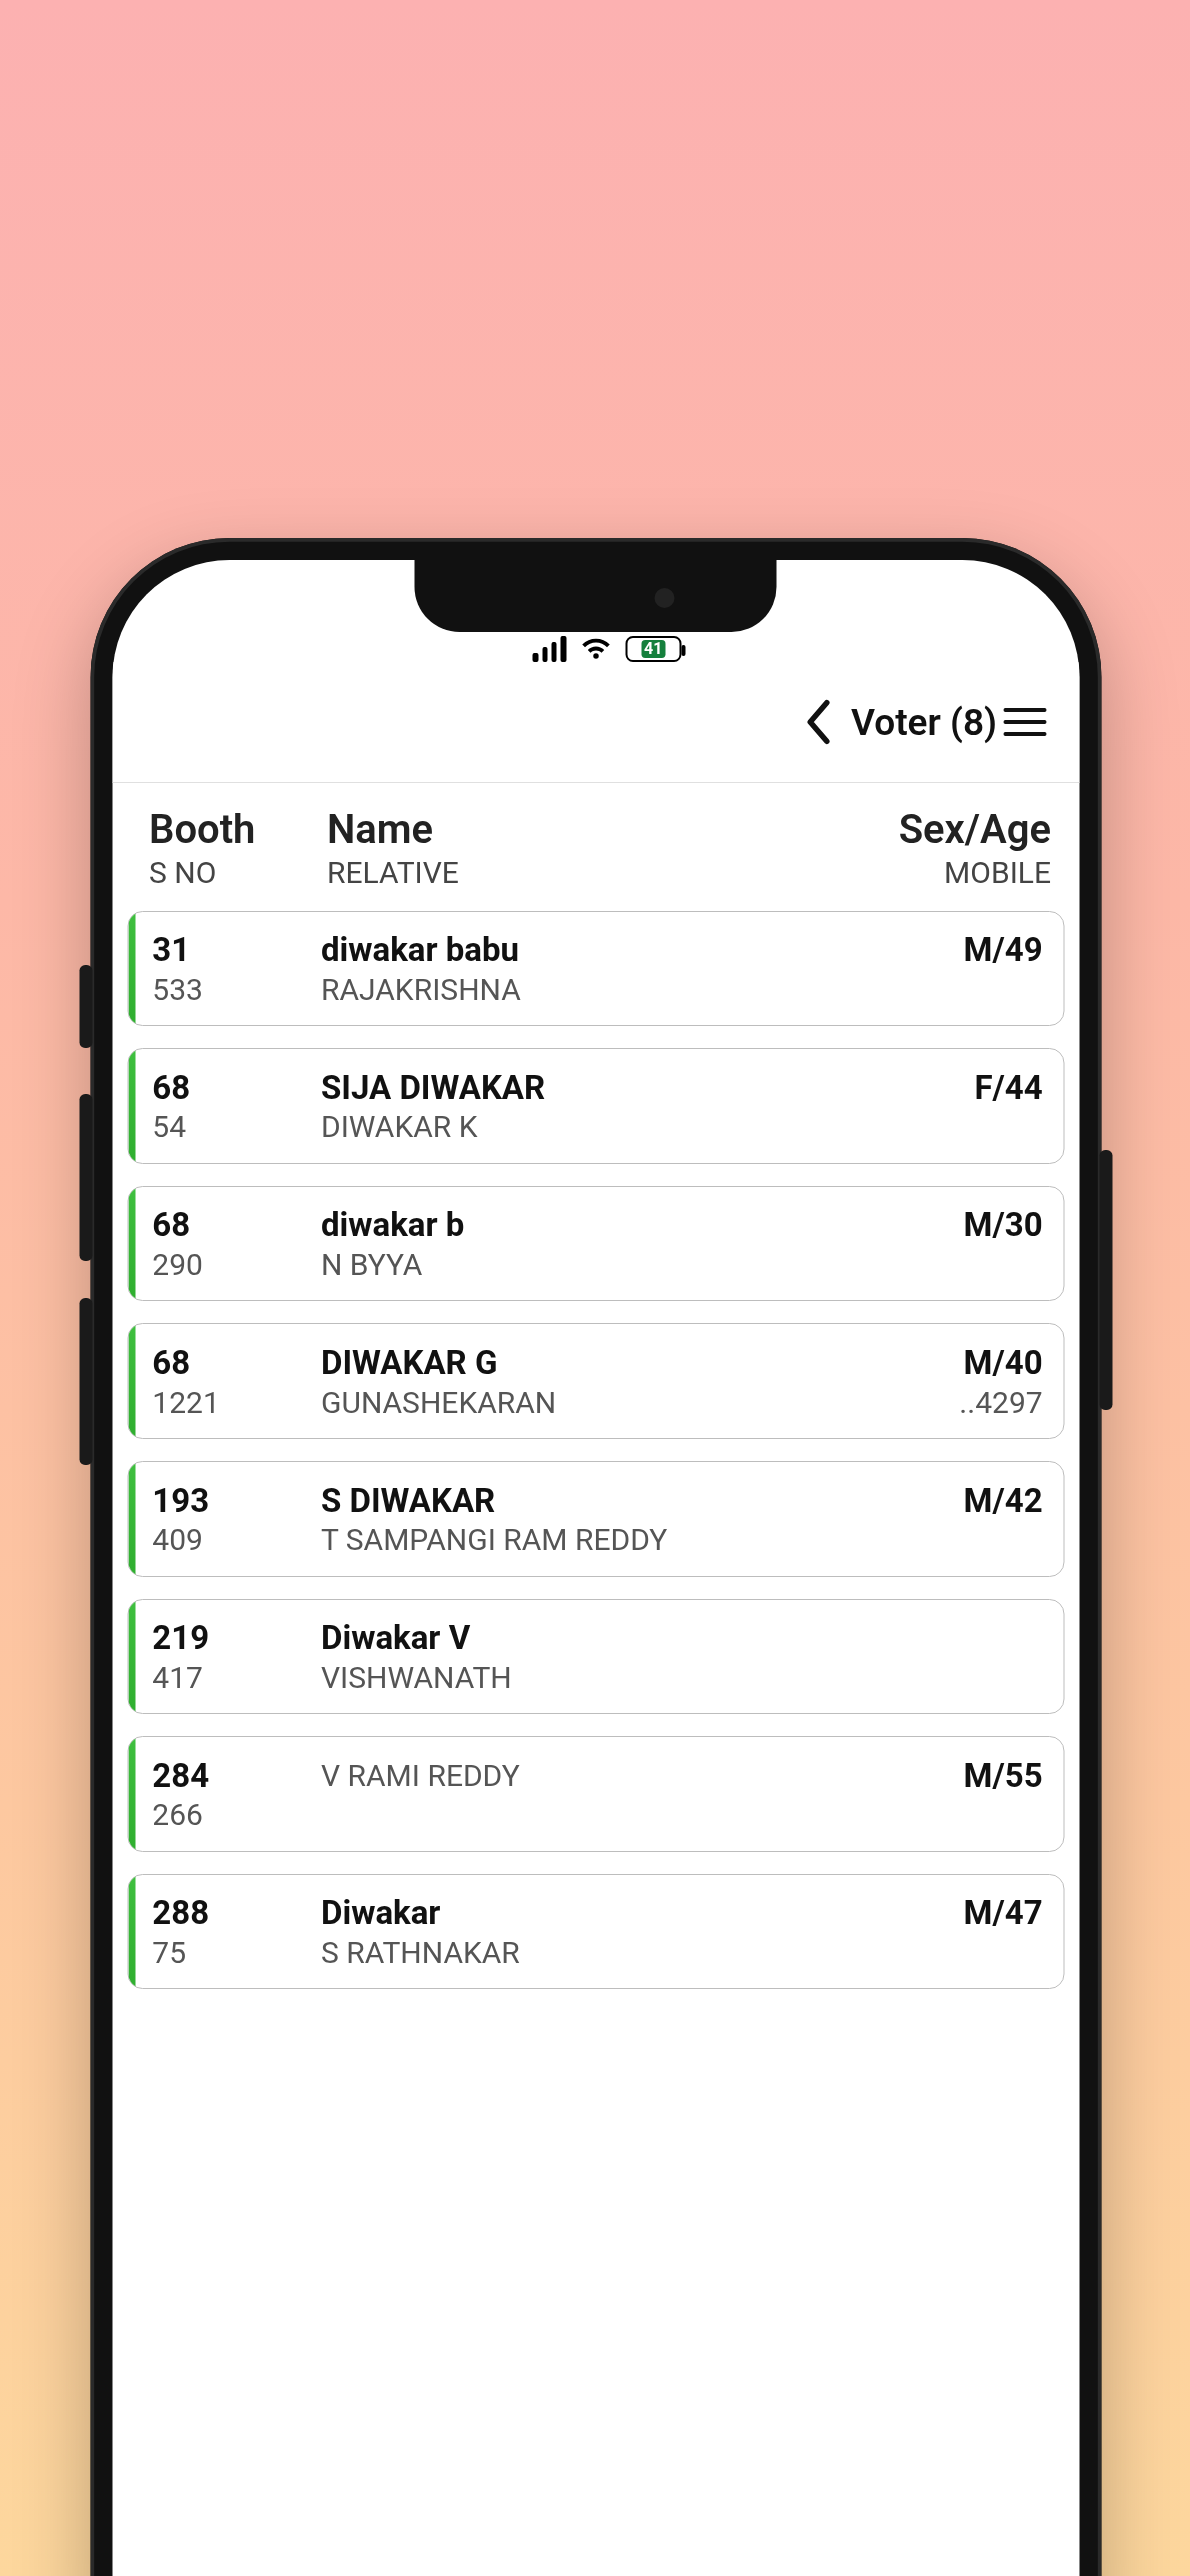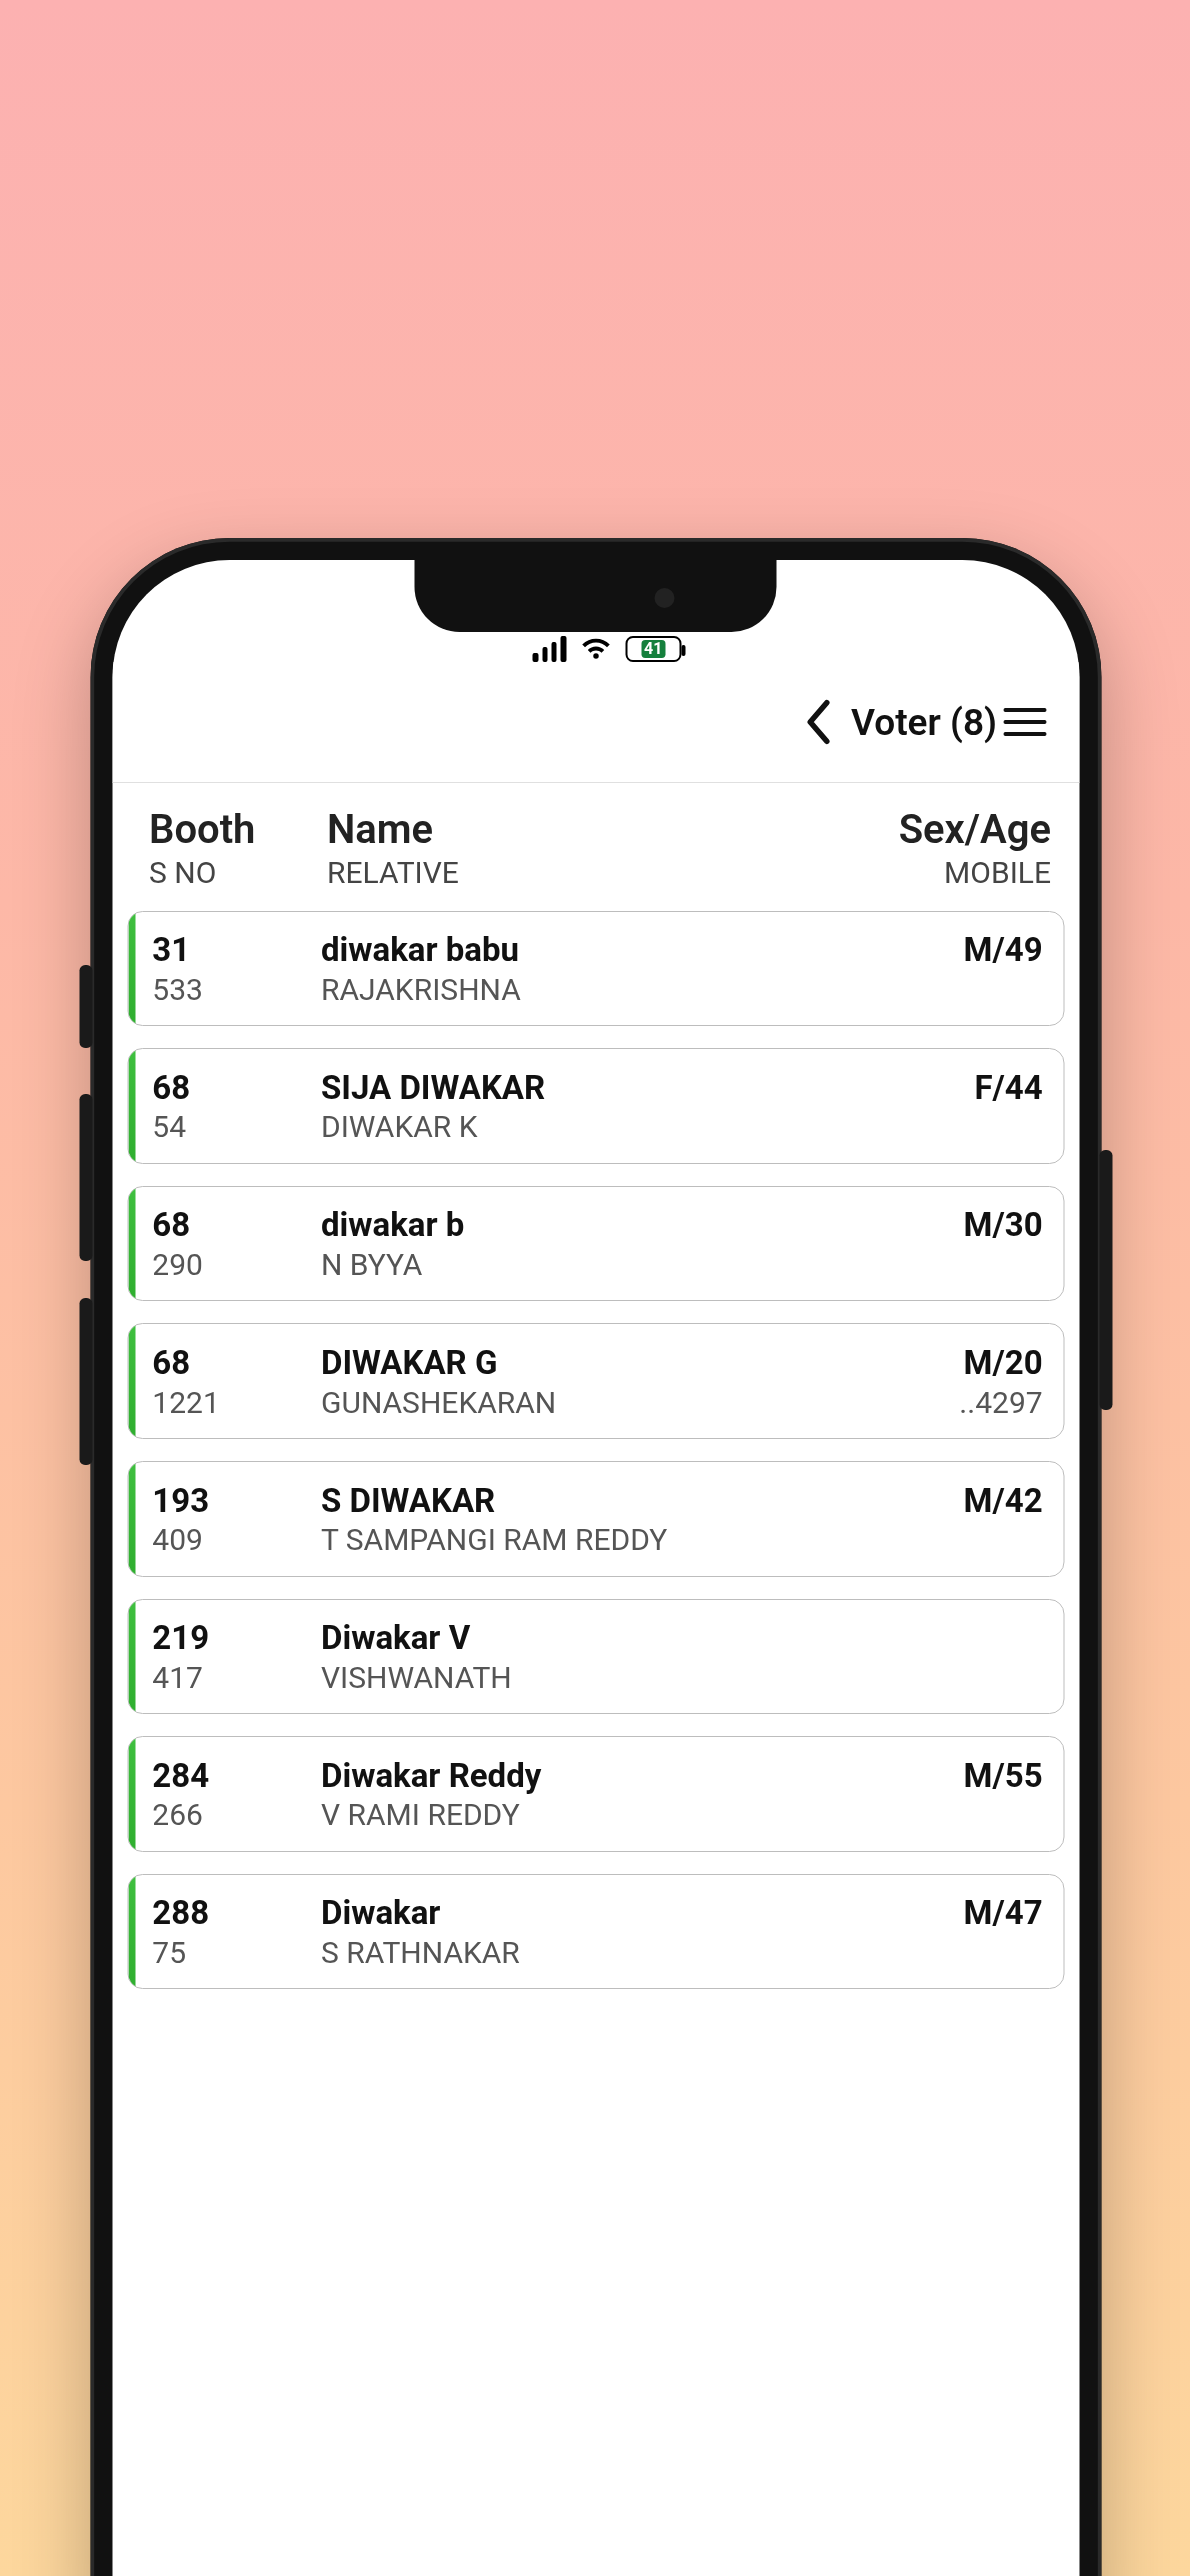--- a/index.html
+++ b/index.html
@@ -252,21 +252,21 @@
           <div class="row">
             <div class="booth-col">
               <div class="cell-main">68</div>
               <div class="cell-sub">1221</div>
             </div>
             <div class="name-col">
               <div class="cell-main">DIWAKAR G</div>
               <div class="cell-sub">GUNASHEKARAN</div>
             </div>
             <div class="right-col">
-              <div class="cell-main">M/20</div>
+              <div class="cell-main">M/40</div>
               <div class="cell-sub">..4297</div>
             </div>
           </div>
           <div class="row">
             <div class="booth-col">
               <div class="cell-main">193</div>
               <div class="cell-sub">409</div>
             </div>
             <div class="name-col">
               <div class="cell-main">S DIWAKAR</div>
@@ -286,21 +286,20 @@
               <div class="cell-main">Diwakar V</div>
               <div class="cell-sub">VISHWANATH</div>
             </div>
           </div>
           <div class="row">
             <div class="booth-col">
               <div class="cell-main">284</div>
               <div class="cell-sub">266</div>
             </div>
             <div class="name-col">
-              <div class="cell-main">Diwakar Reddy</div>
               <div class="cell-sub">V RAMI REDDY</div>
             </div>
             <div class="right-col">
               <div class="cell-main">M/55</div>
               <div class="cell-sub"></div>
             </div>
           </div>
           <div class="row">
             <div class="booth-col">
               <div class="cell-main">288</div>

